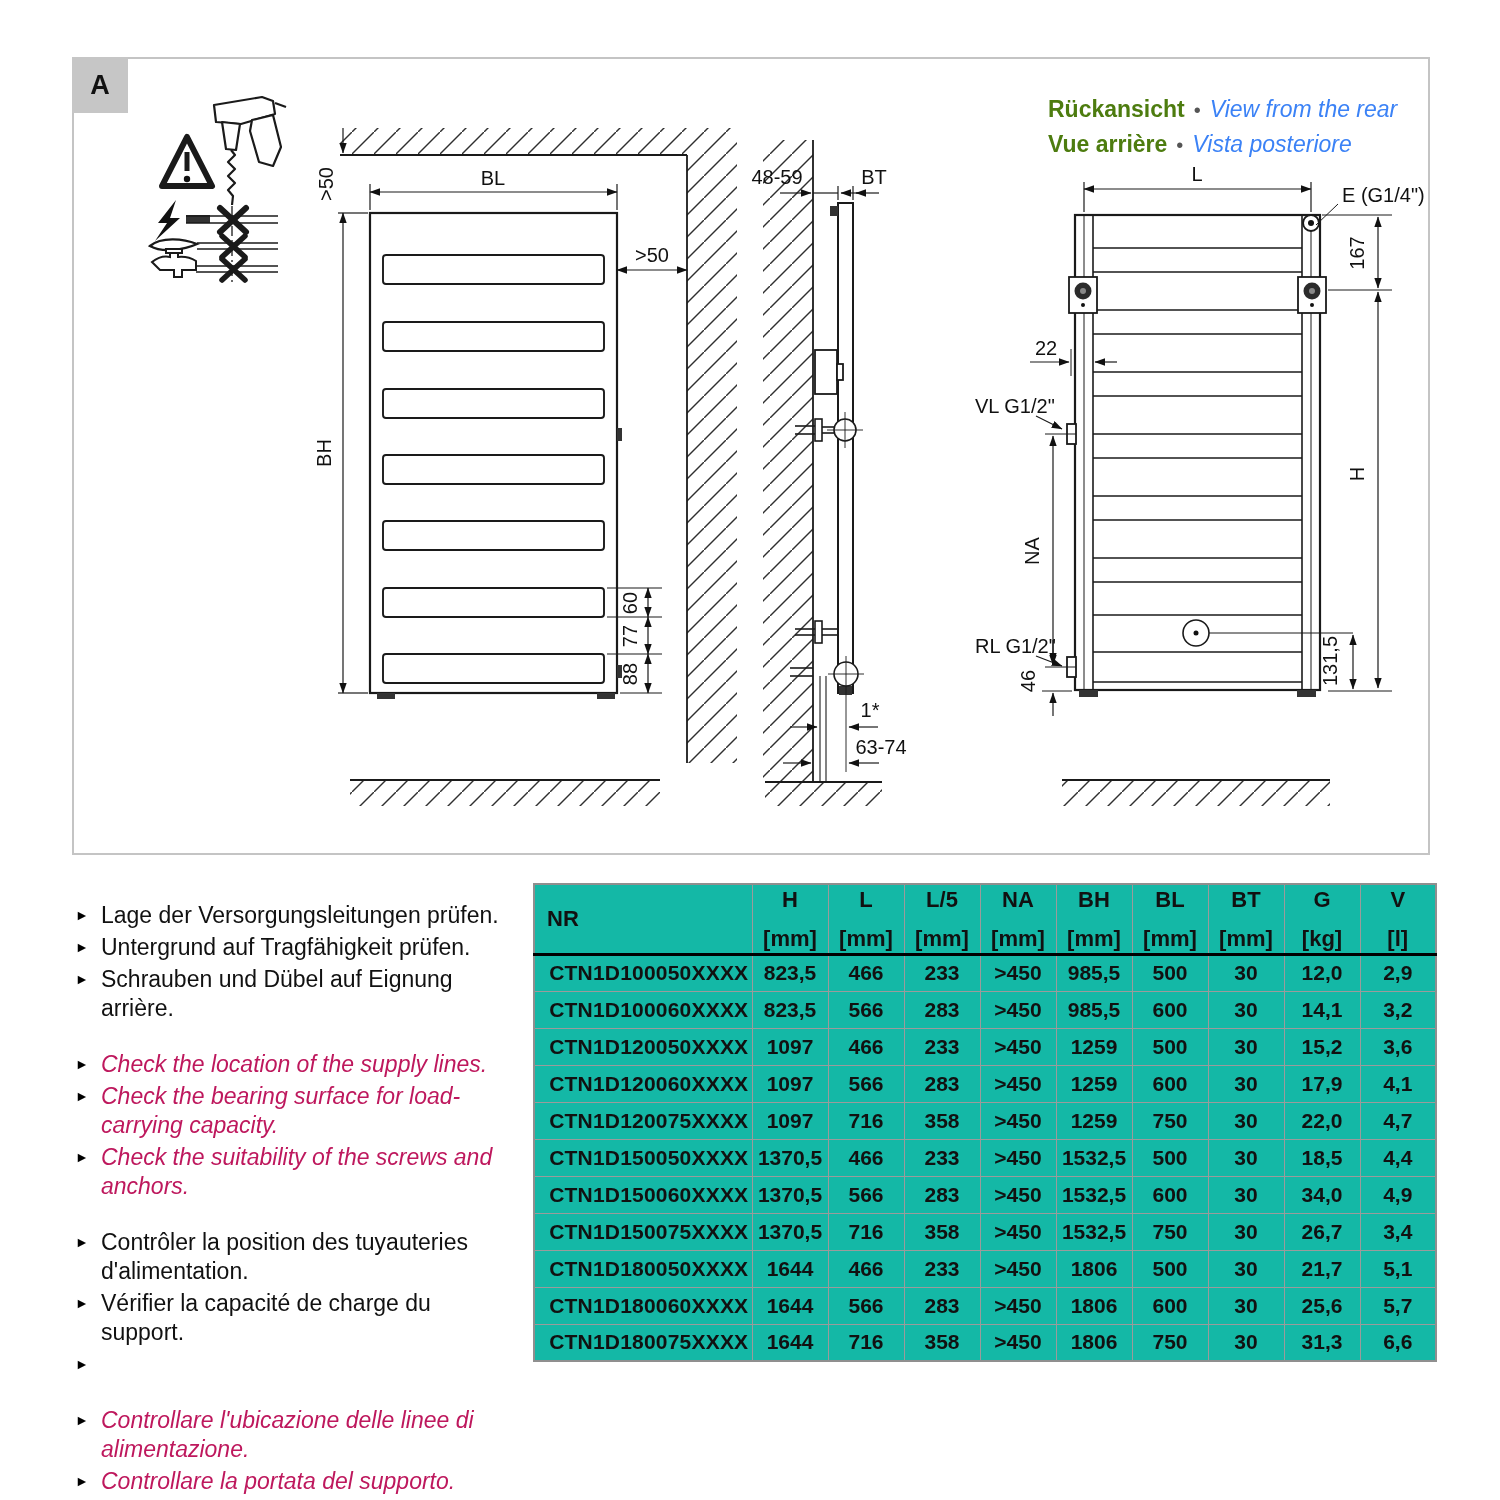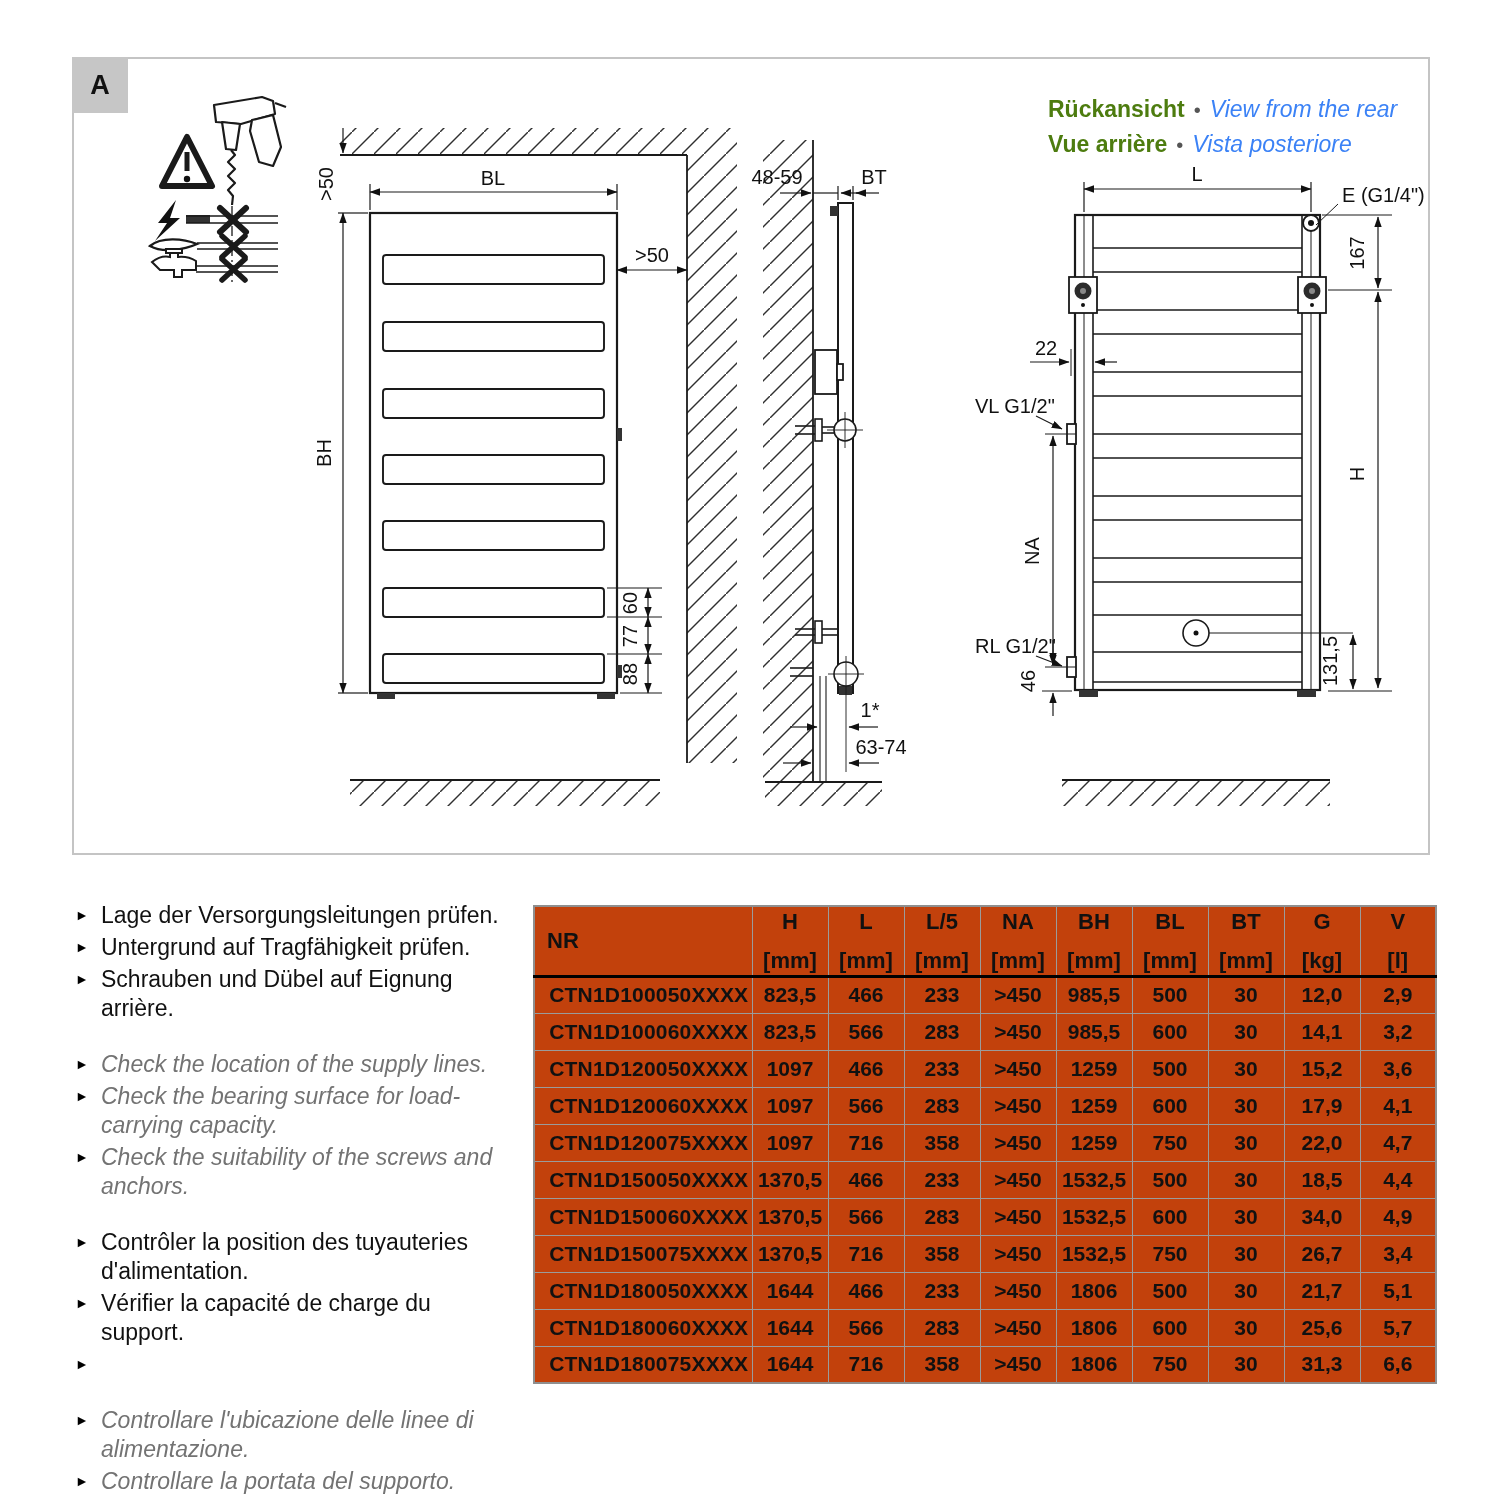--- a/index.html
+++ b/index.html
@@ -24,25 +24,25 @@
   .rt-sep{color:#555;margin:0 9px;font-size:20px;}
   .rt-it{font-style:italic;color:#3b82f6;}
   svg.draw{position:absolute;left:0;top:0;z-index:3;}
   svg.draw text{font-family:"Liberation Sans",sans-serif;font-size:20px;fill:#111;}
   
   .instructions{position:absolute;left:75px;top:901px;width:445px;}
   ul.inst{list-style:none;margin:0 0 27px 0;padding:0;}
   ul.inst li{display:flex;margin:0 0 3px 0;font-size:23px;line-height:29px;}
   ul.inst .bullet{flex:0 0 26px;font-size:14px;line-height:29px;color:#000;}
   ul.inst.black .itext{color:#111;}
-  ul.inst.gray .itext{color:#737373;font-style:italic;}
+  ul.inst.gray .itext{color:#be185d;font-style:italic;}
   
   table.spec{
-    position:absolute;left:533px;top:905px;width:904px;
-    border-collapse:collapse;table-layout:fixed;background:#c2410c;
+    position:absolute;left:533px;top:883px;width:904px;
+    border-collapse:collapse;table-layout:fixed;background:#14b8a6;
     border:2px solid #8f8f8f;
   }
   table.spec th,table.spec td{border:1px solid #9b9b9b;box-sizing:border-box;}
   table.spec thead th{
     border-bottom:3px solid #000;height:70px;vertical-align:middle;
     font-size:22px;font-weight:bold;text-align:center;padding:0;line-height:27px;
   }
   table.spec thead th.nr{text-align:left;padding-left:12px;}
   table.spec thead .h2{display:block;margin-top:12px;}
   table.spec td{

